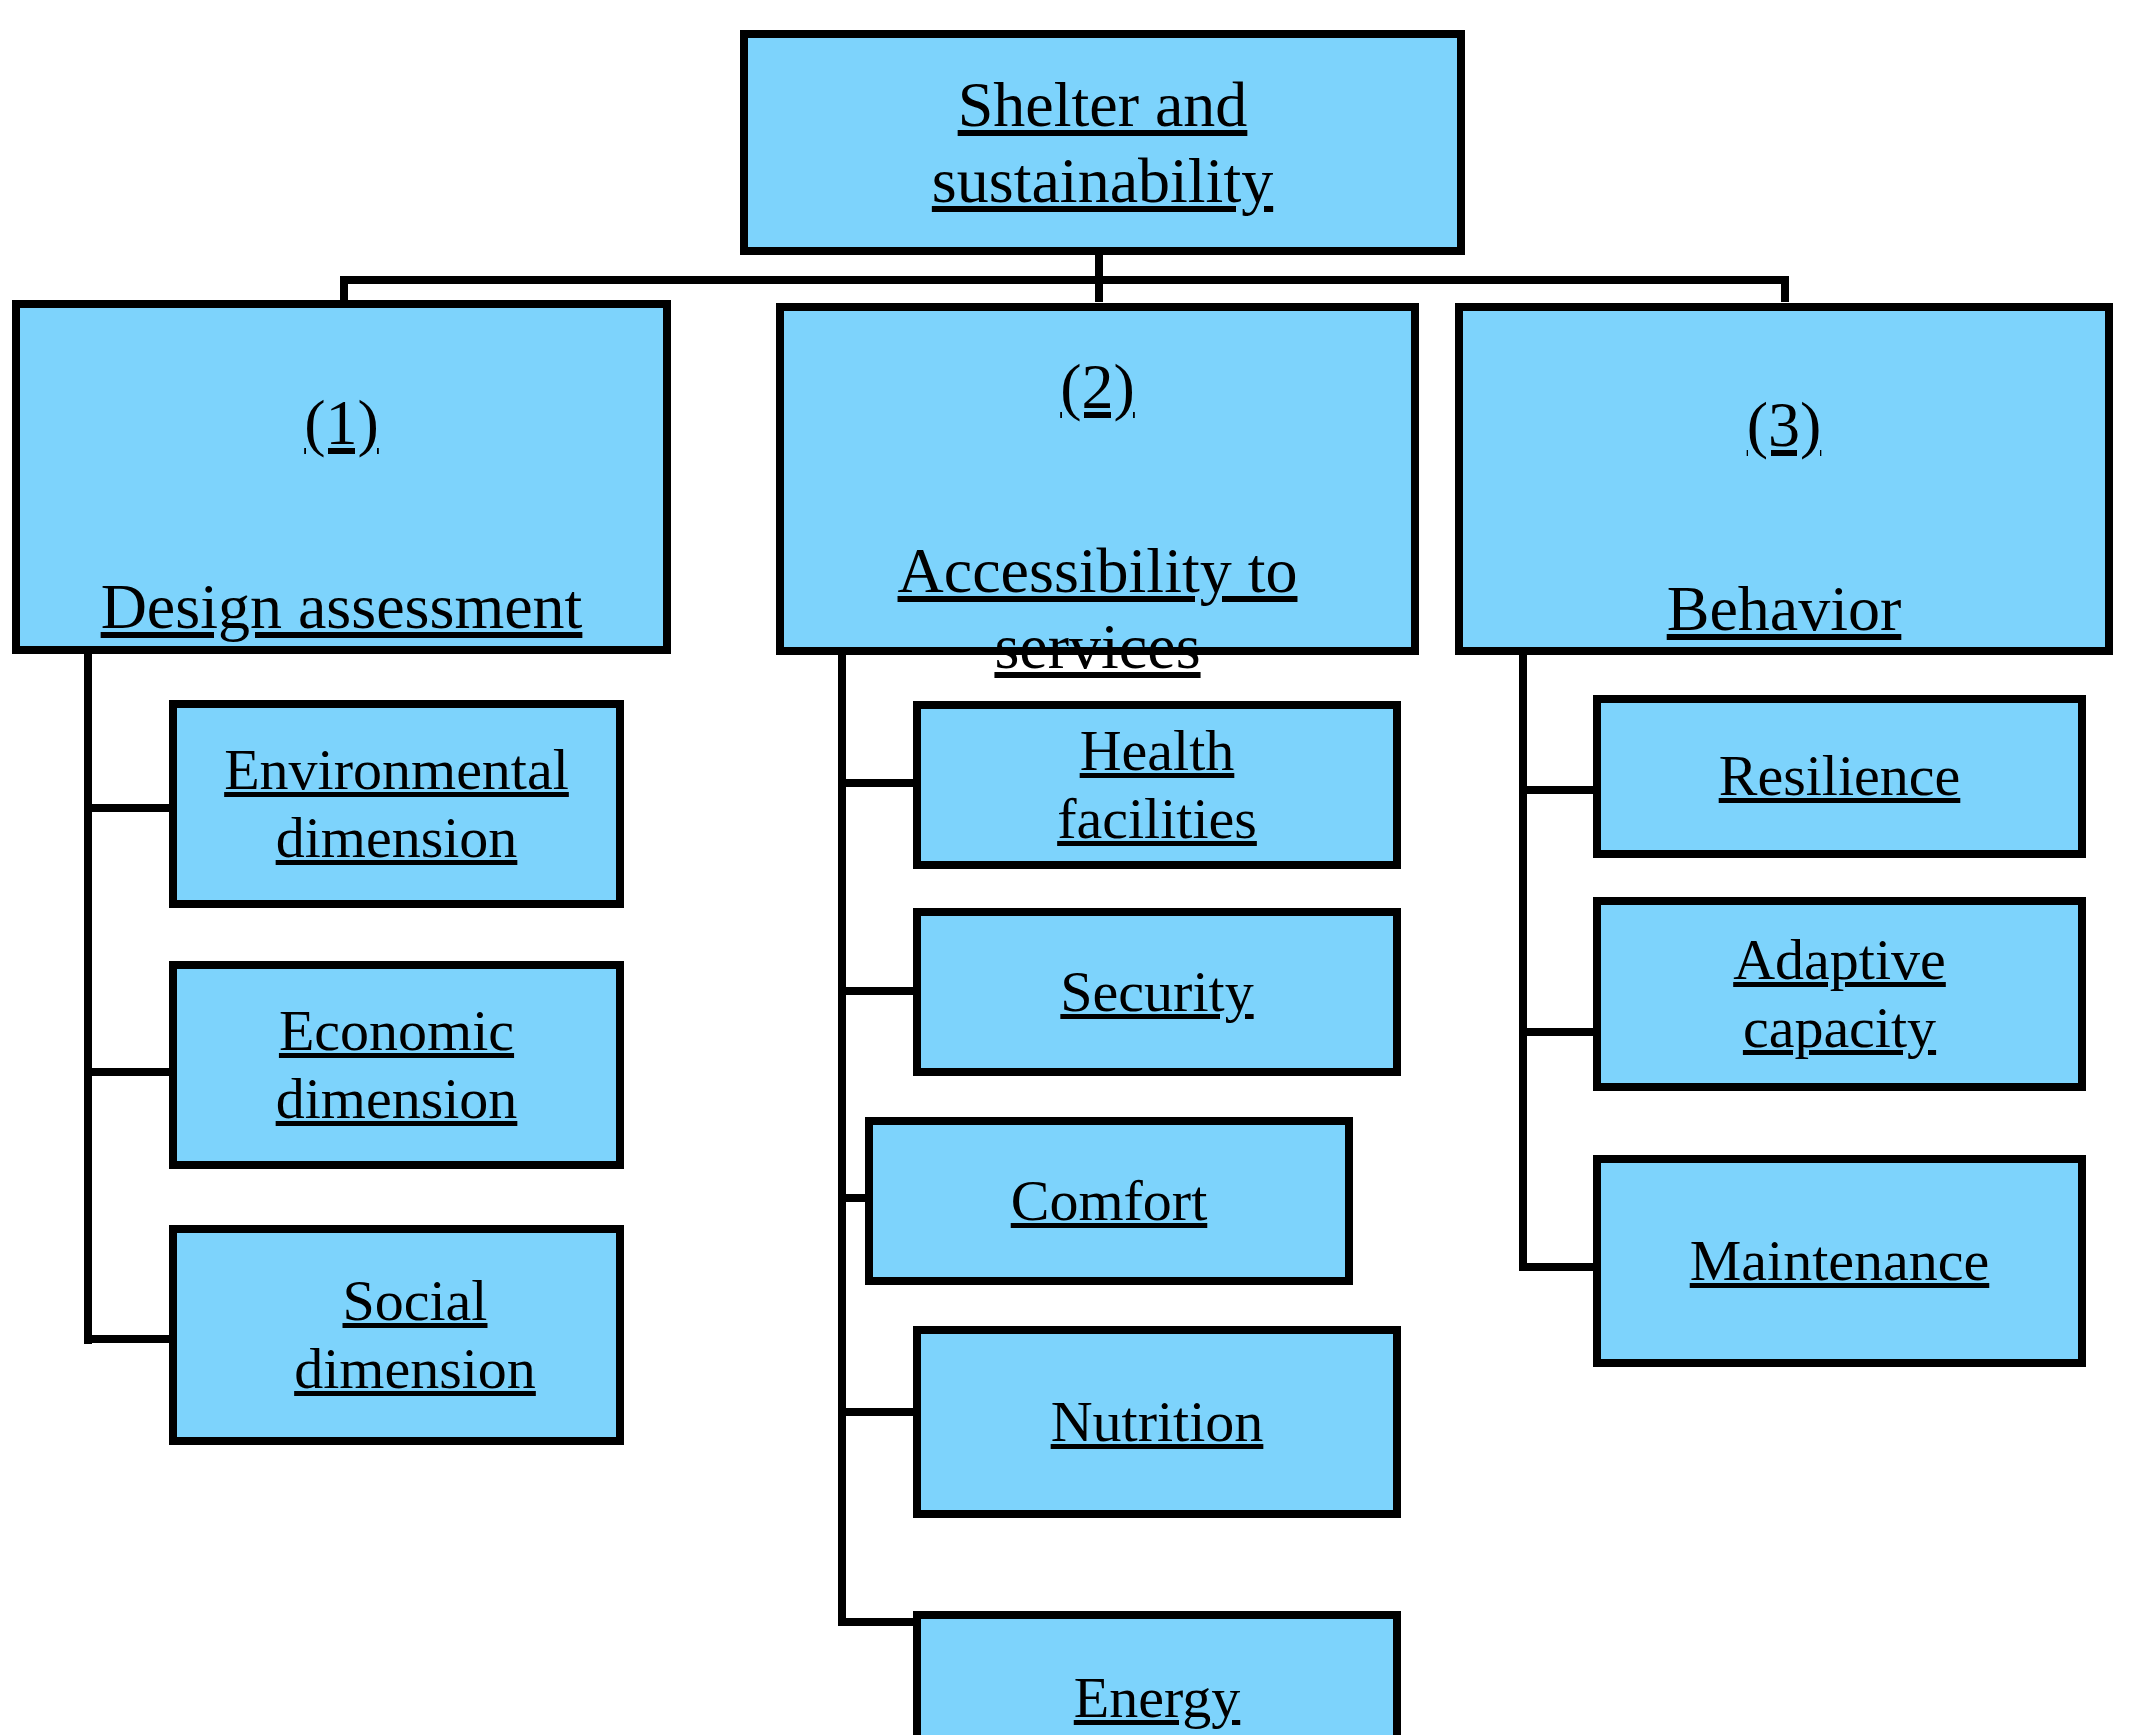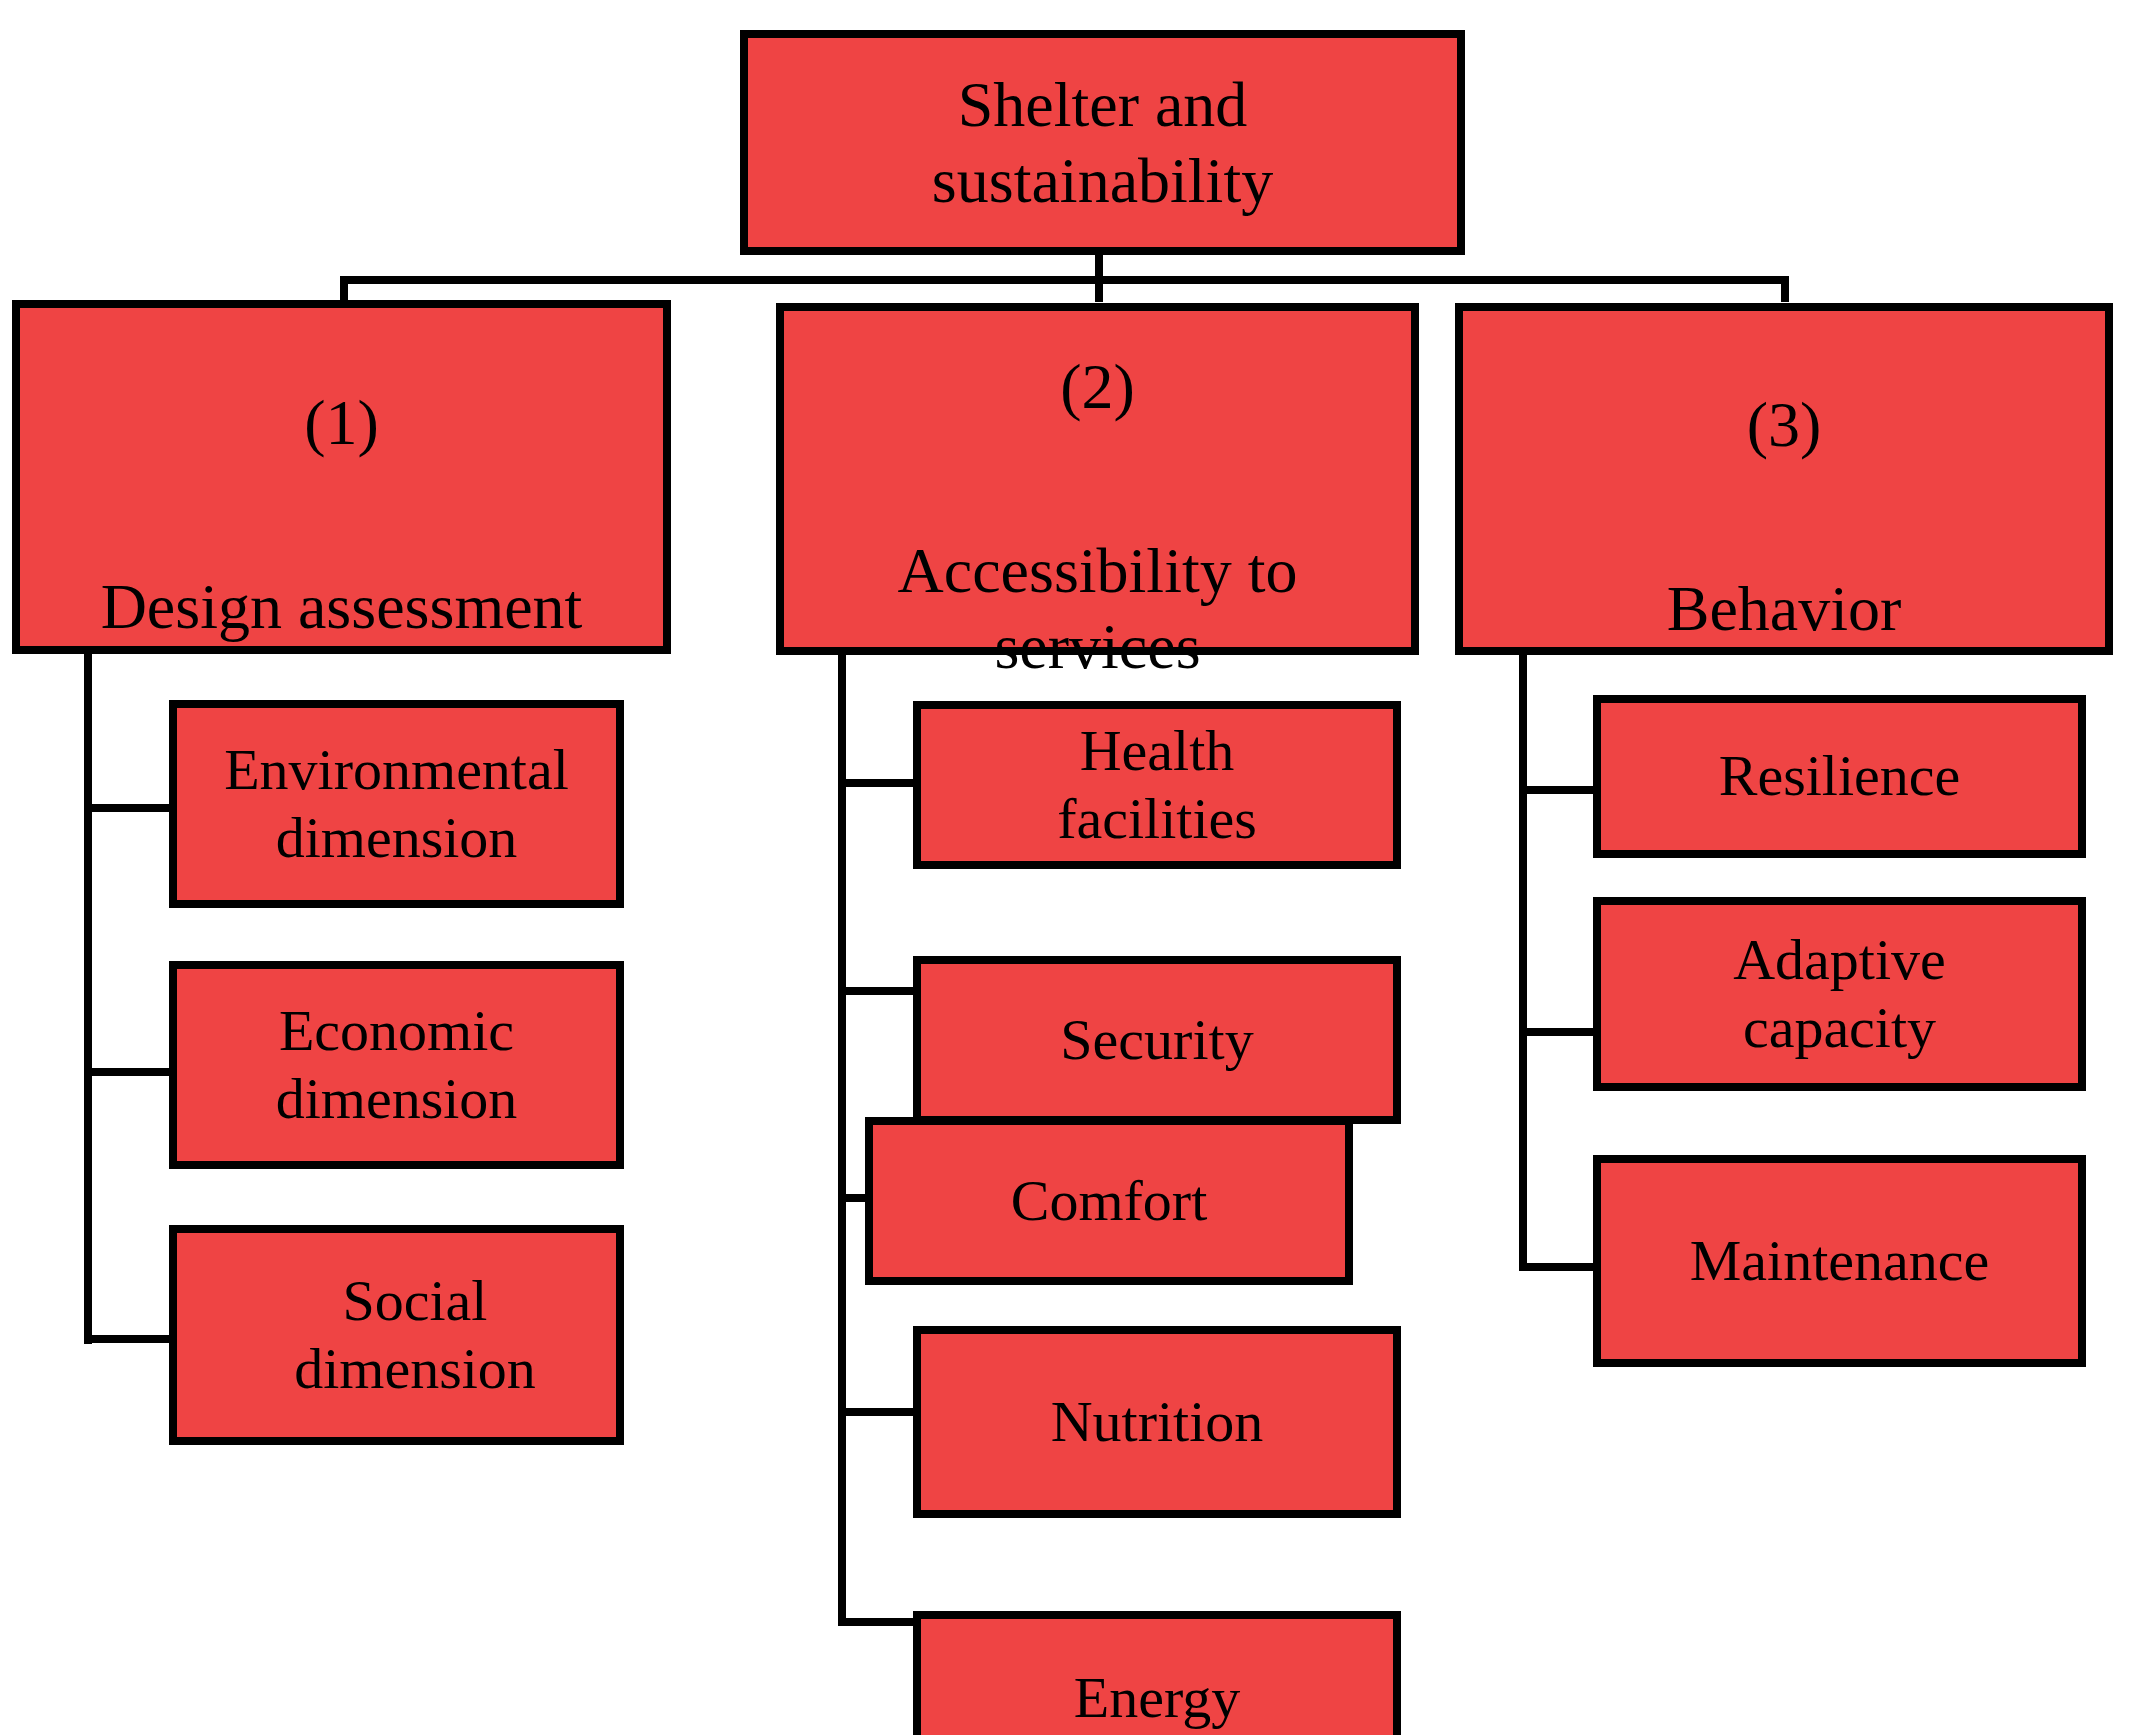--- a/index.html
+++ b/index.html
@@ -16,27 +16,28 @@
     position: relative;
     width: 2130px;
     height: 1736px;
     background: #ffffff;
     overflow: hidden;
   }
   .node {
     position: absolute;
     box-sizing: border-box;
     border: 8.3px solid #000000;
-    background: #ef4444;
+    background: #7dd3fc;
     display: flex;
     align-items: center;
     justify-content: center;
     text-align: center;
     line-height: 1.18;
     z-index: 3;
+    text-decoration: underline;
   }
   .node .label {
     display: block;
     width: 100%;
     white-space: pre-line;
   }
   .node.root      { font-size: 64px; }
   .node.level2    { font-size: 64px; }
   .node.leaf      { font-size: 58px; }
 
@@ -123,21 +124,21 @@
   <div class="node leaf" style="left:169px; top:1225px; width:455px; height:220px;padding-left:37px;">
     <span class="label">Social
 dimension</span>
   </div>
 
   <div class="node leaf" style="left:913px; top:701px; width:488px; height:168px;">
     <span class="label">Health
 facilities</span>
   </div>
 
-  <div class="node leaf" style="left:913px; top:908px; width:488px; height:168px;margin-top:48px;">
+  <div class="node leaf" style="left:913px; top:908px; width:488px; height:168px;">
     <span class="label">Security</span>
   </div>
 
   <div class="node leaf" style="left:865px; top:1117px; width:488px; height:168px;">
     <span class="label">Comfort</span>
   </div>
 
   <div class="node leaf" style="left:913px; top:1326px; width:488px; height:192px;">
     <span class="label">Nutrition</span>
   </div>

